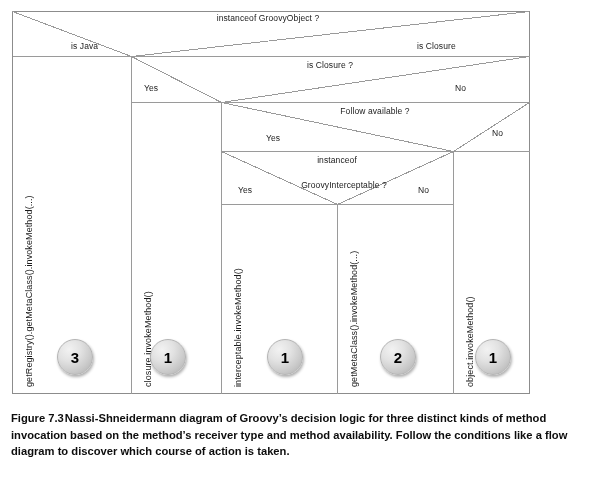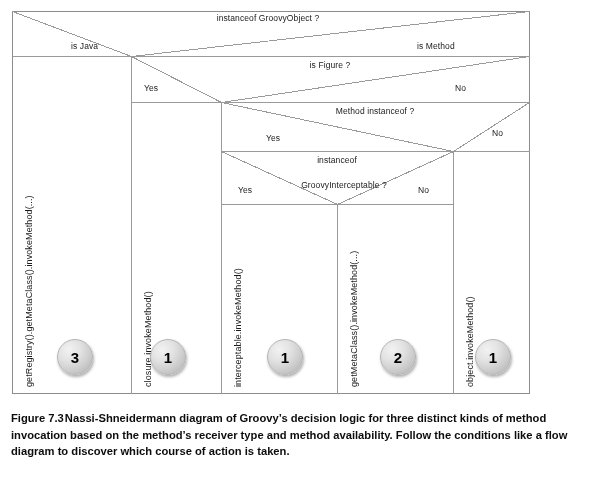--- a/index.html
+++ b/index.html
@@ -132,29 +132,29 @@
         <line x1="337.5" y1="204.5" x2="337.5" y2="393.5"></line>
         <line x1="453.5" y1="151.5" x2="453.5" y2="393.5"></line>
 
       </g>
     </svg>
 
     <div class="lbl center" style="left:268px; top:13px;">instanceof GroovyObject ?</div>
 
     <div class="lbl" style="left:27px; top:41px;margin-left:44px;">is Java</div>
 
-    <div class="lbl" style="left:417px; top:41px;">is Method</div>
+    <div class="lbl" style="left:417px; top:41px;">is Closure</div>
 
-    <div class="lbl center" style="left:330px; top:60px;">is Figure ?</div>
+    <div class="lbl center" style="left:330px; top:60px;">is Closure ?</div>
 
     <div class="lbl" style="left:144px; top:83px;">Yes</div>
 
     <div class="lbl" style="left:455px; top:83px;">No</div>
 
-    <div class="lbl center" style="left:375px; top:106px;">Method instanceof ?</div>
+    <div class="lbl center" style="left:375px; top:106px;">Follow available ?</div>
 
     <div class="lbl" style="left:266px; top:133px;">Yes</div>
 
     <div class="lbl" style="left:492px; top:128px;">No</div>
 
     <div class="lbl center" style="left:337px; top:155px;">instanceof</div>
     <div class="lbl center" style="left:337px; top:180px;margin-left:7px;">GroovyInterceptable ?</div>
 
     <div class="lbl" style="left:238px; top:185px;">Yes</div>
 

